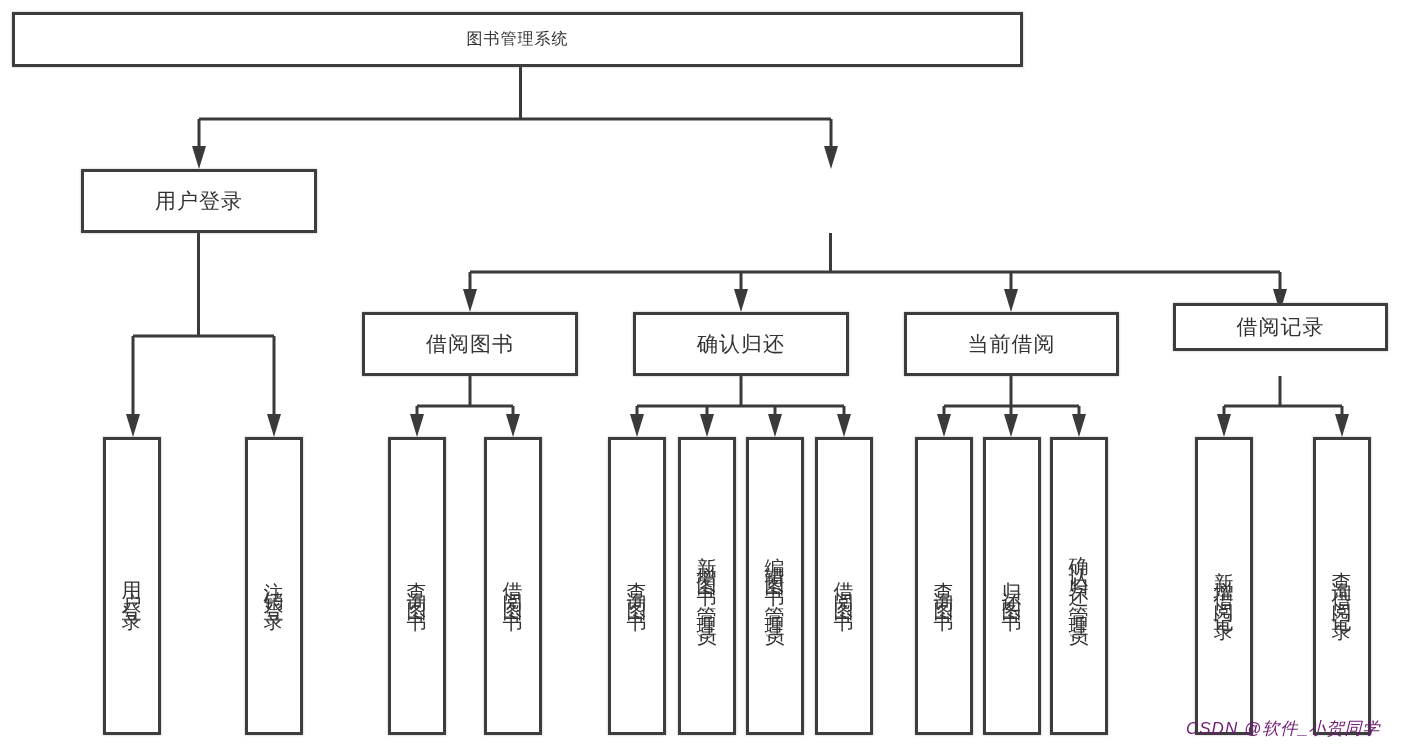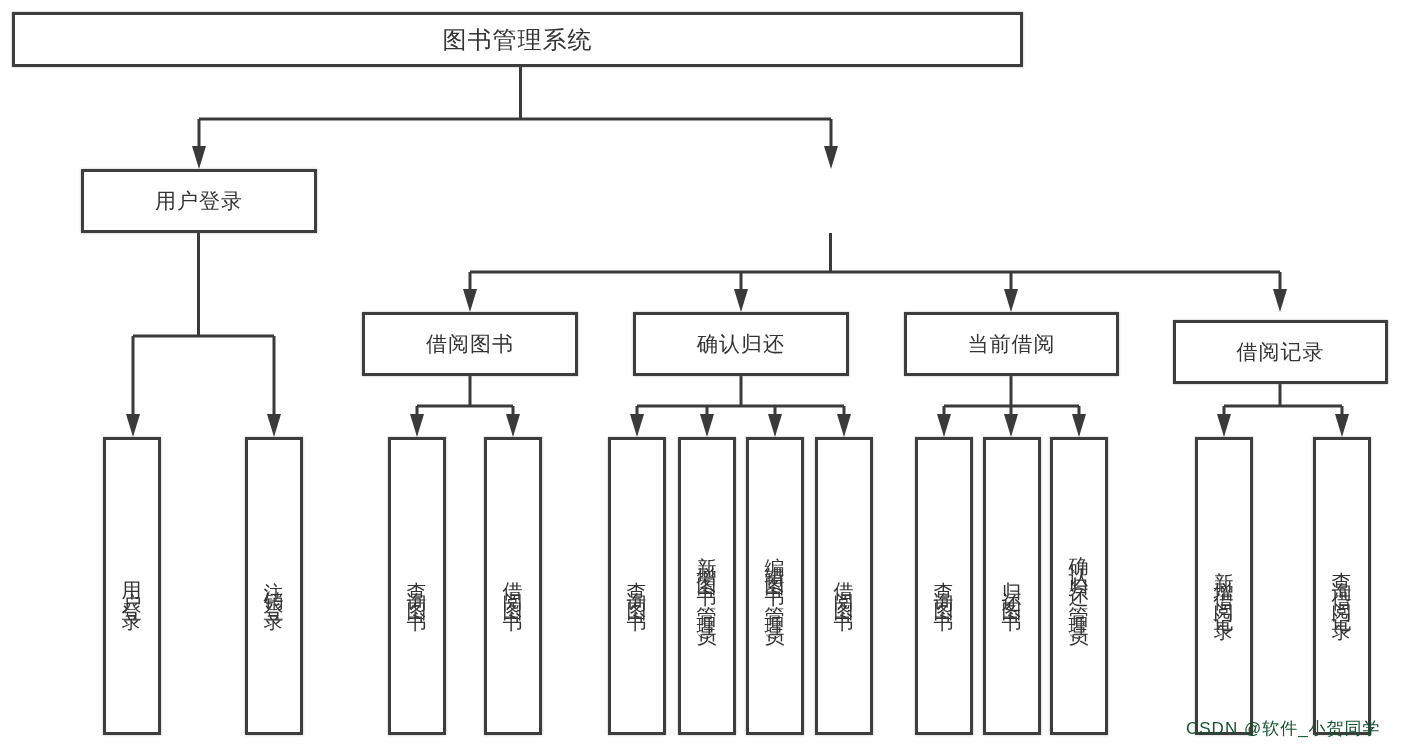--- a/index.html
+++ b/index.html
@@ -14,36 +14,37 @@
     box-shadow:0 0 2px rgba(120,120,120,.55);
     display:flex;align-items:center;justify-content:center;
     color:#333333;
     z-index:2;
   }
   .node.h span{
     font-size:21px;
     letter-spacing:1px;
     white-space:nowrap;
   }
-  .node.root span{font-size:24px;}
+  .node.root span{font-size:16px;}
   .node.v span{
     writing-mode:vertical-rl;
     text-orientation:upright;
     font-size:20px;
     letter-spacing:10px;
     line-height:1;
   }
   .watermark{
     position:absolute;
     left:1186px;top:717px;
     font-size:17px;
-    color:#14532d;
+    color:#701a75;
     letter-spacing:1px;
     white-space:nowrap;
     z-index:3;
+    font-style:italic;
   }
 </style>
 </head>
 <body>
 
 <div id="stage">
 
   <svg class="wires" width="1405" height="747" viewBox="0 0 1405 747">
     <g stroke="#3a3a3a" stroke-width="3" fill="none">
       <path d="M520.5,67 V119 M199,119 H831 M199,119 V149 M831,119 V149"></path>
@@ -117,21 +118,21 @@
 
   <div class="node h" style="left:362px;top:312px;width:216px;height:64px">
     <span>借阅图书</span>
   </div>
   <div class="node h" style="left:633px;top:312px;width:216px;height:64px">
     <span>确认归还</span>
   </div>
   <div class="node h" style="left:904px;top:312px;width:215px;height:64px">
     <span>当前借阅</span>
   </div>
-  <div class="node h" style="left:1173px;top:320px;width:215px;height:64px">
+  <div class="node h" style="left:1173px;top:303px;width:215px;height:48px">
     <span>借阅记录</span>
   </div>
 
   <div class="node v" style="left:103px;top:437px;width:58px;height:298px">
     <span>用户登录</span>
   </div>
   <div class="node v" style="left:245px;top:437px;width:58px;height:298px">
     <span>注销登录</span>
   </div>
 

